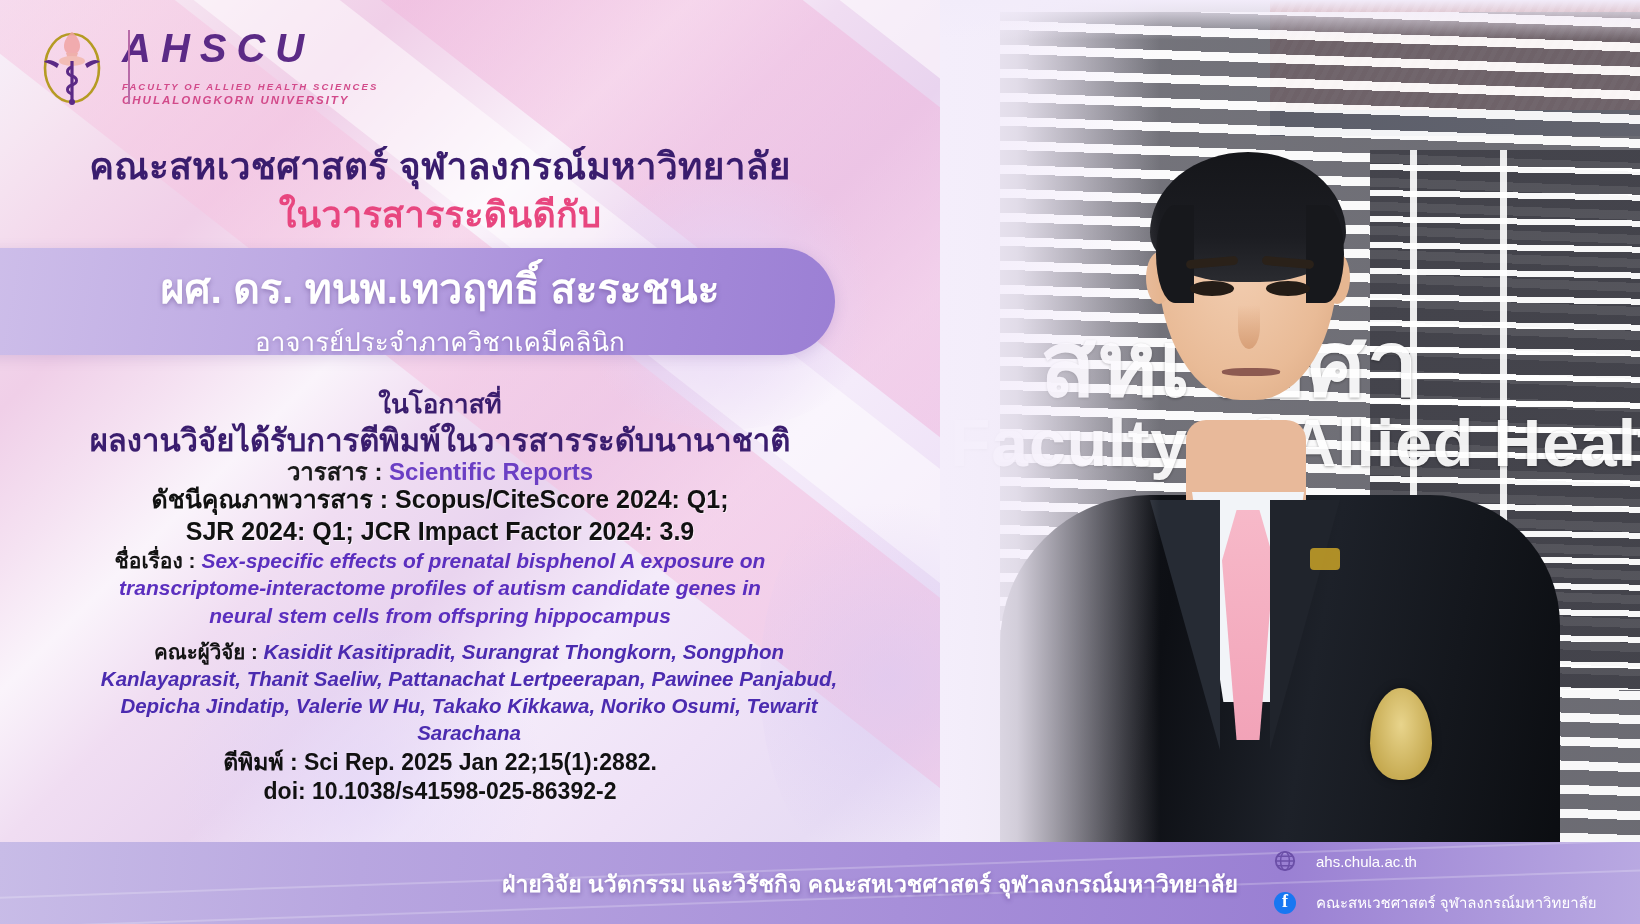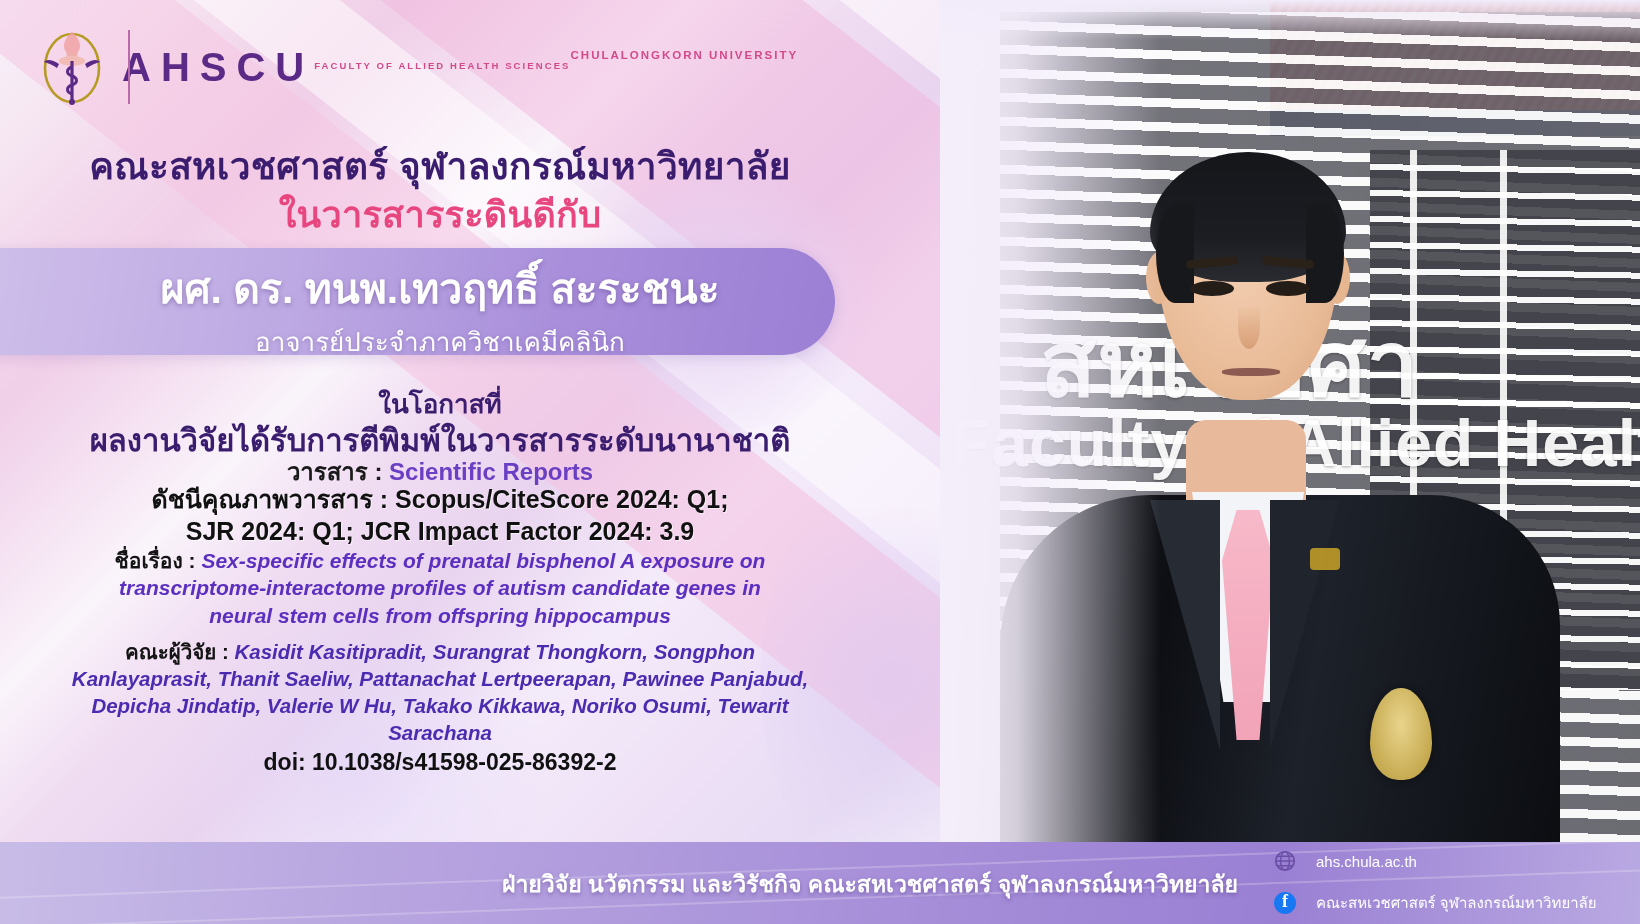--- a/index.html
+++ b/index.html
@@ -94,21 +94,21 @@
             background:linear-gradient(180deg,rgba(214,160,122,0),#d8a078); border-radius:0 0 50% 50%; }
   .p-mouth{ position:absolute; left:282px; top:368px; width:58px; height:8px; background:#8d5a51; border-radius:40%; }
   .p-pin  { position:absolute; left:370px; top:548px; width:30px; height:22px; background:#c9a227; border-radius:4px; opacity:.85; }
   .p-badge{ position:absolute; left:430px; top:688px; width:62px; height:92px;
             background:radial-gradient(ellipse at 50% 40%,#e8d48c,#b99a3a);
             border-radius:50% 50% 46% 46%/60% 60% 40% 40%; box-shadow:0 0 10px rgba(0,0,0,.4); }
 
   
   #logo { position:absolute; left:36px; top:26px; display:flex; align-items:center; gap:14px; }
   .logo-emblem { position:relative; width:72px; height:82px; }
-  .logo-txt { display:flex; flex-direction:row; }
+  .logo-txt { display:flex; flex-direction:column;font-style:italic; }
   .logo-ahscu { font-size:40px; font-weight:700; letter-spacing:10px; color:#5b2a86; line-height:1; }
   .logo-sub1 { font-size:9.5px; font-weight:700; letter-spacing:2.1px; color:#d24a8a; margin-top:13px; }
   .logo-sub2 { font-size:11.5px; font-weight:700; letter-spacing:2.0px; color:#d24a8a; margin-top:2px; }
   .logo-divider { position:absolute; left:92px; top:4px; width:2px; height:74px; background:#b86ba8; }
 
   
   #head1 { position:absolute; left:0; top:136px; width:880px; text-align:center;
            font-size:37px; font-weight:700; color:#3a1d6e; letter-spacing:.3px; }
   #head2 { position:absolute; left:0; top:186px; width:880px; text-align:center;
            font-size:36px; font-weight:700; color:#e8467f; letter-spacing:.3px; }
@@ -128,21 +128,21 @@
   #occasion { top:383px; font-size:26px; font-weight:700; color:#3a1d6e; }
   #pubLine  { top:415px; font-size:31px; font-weight:700; color:#3a1d6e; }
   #journalLine { top:452px; font-size:24px; font-weight:700; color:#1a1a1a; }
   #journalLine .jval { color:#6b3fc4; }
   #quality { top:484px; font-size:25px; font-weight:700; color:#111111; line-height:1.26;
              text-shadow:1px 1px 0 rgba(255,255,255,.6); }
   #titleLine { top:547px; font-size:21px; font-weight:700; line-height:1.3;
                color:#5b2fbf; font-style:italic; padding:0 108px; }
   #titleLine .lbl { color:#141414; font-style:normal; }
   #authors { top:638px; font-size:20.5px; font-weight:700; line-height:1.32;
-             color:#4b2bb0; font-style:italic; padding:0 62px; }
+             color:#4b2bb0; font-style:italic; padding:0 62px;margin-left:29px; }
   #authors .lbl { color:#141414; font-style:normal; }
   #published { top:748px; font-size:23px; font-weight:700; color:#111111; line-height:1.25; }
 
   
   #footer { position:absolute; left:0; bottom:0; width:1640px; height:82px;
             background:linear-gradient(95deg,#c8bce7 0%,#b8a6e0 22%,#a78fd9 55%,#9a80d3 78%,#b9a9e2 100%);
             overflow:hidden; }
   .f-stripe { position:absolute; height:2px; background:rgba(255,255,255,.22); width:140%; transform:rotate(-2deg); }
   #f-center { position:absolute; left:470px; top:24px; width:800px; text-align:center;
               font-size:23px; font-weight:700; color:#ffffff; text-shadow:0 2px 4px rgba(80,50,130,.45); }
@@ -256,20 +256,24 @@
     <span class="lbl">ชื่อเรื่อง :</span>
     <span>Sex-specific effects of prenatal bisphenol A exposure on transcriptome-interactome profiles of autism candidate genes in neural stem cells from offspring hippocampus</span>
   </div>
 
   <div class="ctr" id="authors">
     <span class="lbl">คณะผู้วิจัย :</span>
     <span>Kasidit Kasitipradit, Surangrat Thongkorn, Songphon Kanlayaprasit, Thanit Saeliw, Pattanachat Lertpeerapan, Pawinee Panjabud, Depicha Jindatip, Valerie W Hu, Takako Kikkawa, Noriko Osumi, Tewarit Sarachana</span>
   </div>
 
   <div class="ctr" id="published">
+    <div>
+      <span>ตีพิมพ์ :</span>
+      <span>Sci Rep. 2025 Jan 22;15(1):2882.</span>
+    </div>
     <div>doi: 10.1038/s41598-025-86392-2</div>
   </div>
 
   <div id="footer">
     <div class="f-stripe" style="top:16px;left:-40px"></div>
     <div class="f-stripe" style="top:46px;left:-40px"></div>
 
     <div id="f-center">ฝ่ายวิจัย นวัตกรรม และวิรัชกิจ คณะสหเวชศาสตร์ จุฬาลงกรณ์มหาวิทยาลัย</div>
 
     <div id="f-right">

